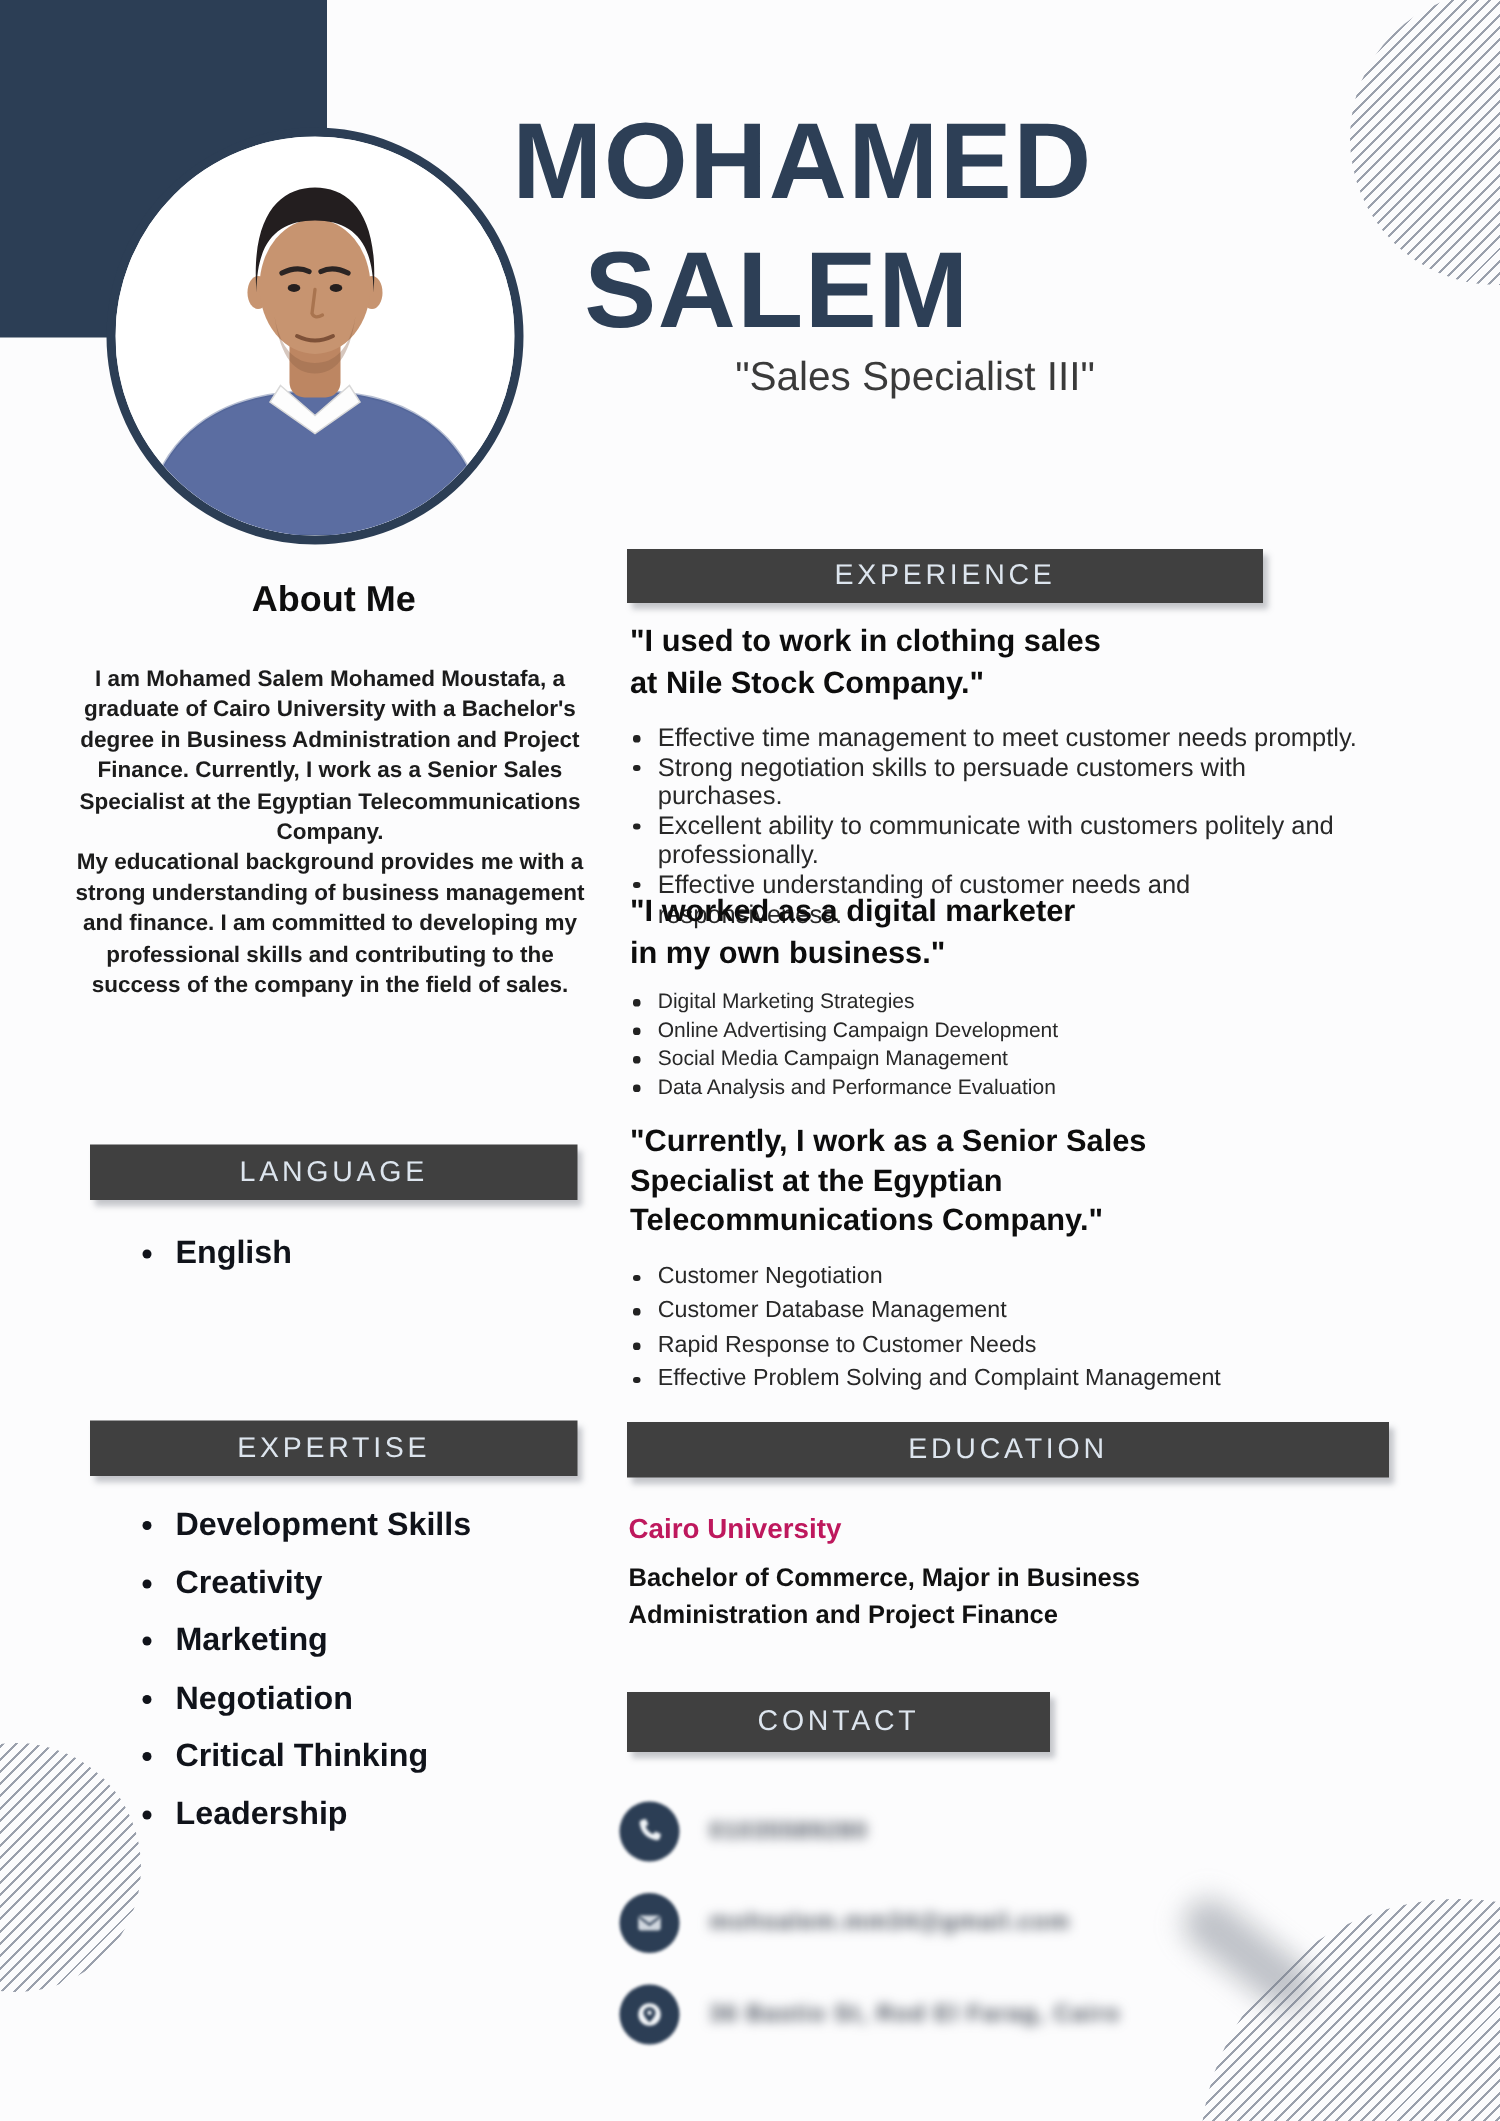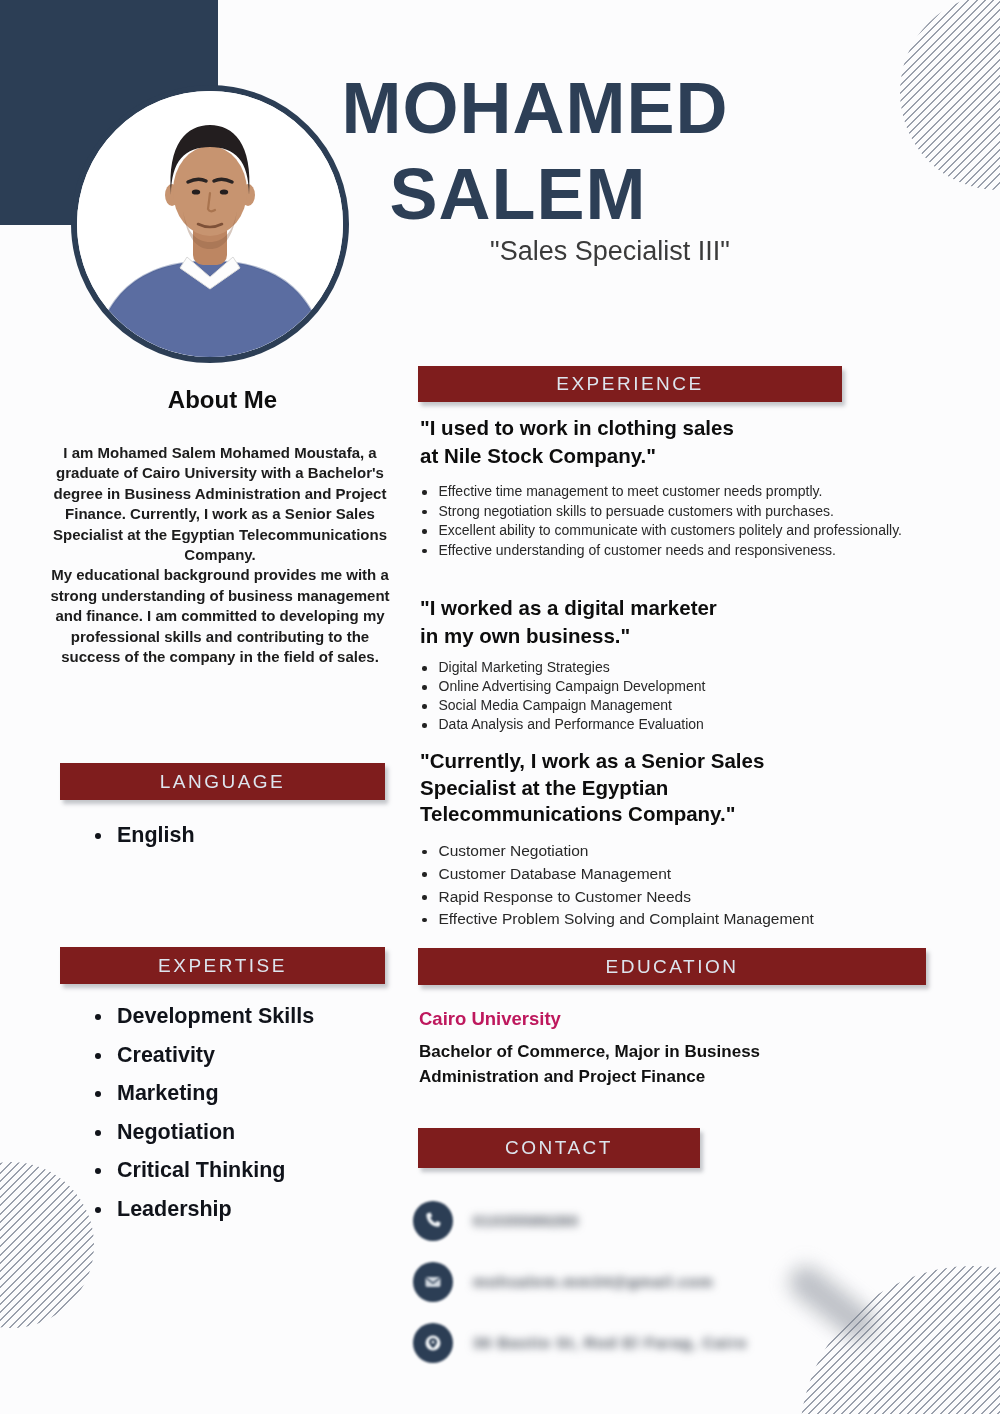--- a/index.html
+++ b/index.html
@@ -26,21 +26,21 @@
     border:6px solid #2c3e55;background:#fff;overflow:hidden;
   }
   .photo svg{display:block;}
   .name{position:absolute;text-align:center;font-weight:800;color:#2d3f56;line-height:1;letter-spacing:1px;font-size:72px;}
   .name.l1{left:285px;top:72px;width:500px;}
   .name.l2{left:268px;top:158px;width:500px;}
   .subtitle{position:absolute;left:360px;top:236px;width:500px;text-align:center;
     font-size:27px;color:#3a3a3a;font-weight:400;}
   
   .banner{
-    position:absolute;background:#7f1d1d;color:#dde5ee;display:flex;align-items:center;justify-content:center;
+    position:absolute;background:#404040;color:#dde5ee;display:flex;align-items:center;justify-content:center;
     font-size:19px;letter-spacing:2.5px;font-weight:400;
     box-shadow:3px 4px 4px rgba(90,95,105,.35);
   }
   .banner.experience{left:418px;top:366px;width:424px;height:36px;}
   .banner.language{left:60px;top:763px;width:325px;height:37px;}
   .banner.expertise{left:60px;top:947px;width:325px;height:37px;}
   .banner.education{left:418px;top:948px;width:508px;height:37px;}
   .banner.contact{left:418px;top:1128px;width:282px;height:40px;}
   
   .about-heading{position:absolute;left:60px;top:386px;width:325px;text-align:center;
@@ -52,21 +52,21 @@
   .big-list.language-list{left:95px;top:824px;}
   .big-list.expertise-list{left:95px;top:1005px;}
   .big-li{display:flex;align-items:flex-start;font-size:21.5px;font-weight:800;color:#10131a;line-height:23.5px;}
   .big-li .dot{width:6px;height:6px;border-radius:50%;background:#10131a;margin:9px 16px 0 0;flex:none;}
   
   .job-title{position:absolute;left:420px;font-size:20.5px;font-weight:800;color:#0d0d0d;line-height:27.5px;}
   .job-title.j3{line-height:26.5px;}
   .bullets{position:absolute;left:422px;width:486px;display:flex;flex-direction:column;}
   .li{display:flex;align-items:flex-start;color:#282828;}
   .li .dot{width:4.5px;height:4.5px;border-radius:50%;background:#222;flex:none;margin:8px 12px 0 0;}
-  .bullets.b1{top:482px;}  .bullets.b1 .li{font-size:14px;line-height:19.6px;}
+  .bullets.b1{top:482px;}  .bullets.b1 .li{font-size:17px;line-height:19.6px;}
   .bullets.b2{top:658px;}  .bullets.b2 .li{font-size:14px;line-height:19px;}
   .bullets.b3{top:840px;}  .bullets.b3 .li{font-size:15.5px;line-height:22.8px;}
   .bullets.b3 .li .dot{margin-top:9.5px;}
   .jt1{top:414px;} .jt2{top:594px;} .jt3{top:748px;}
   
   .edu-school{position:absolute;left:419px;top:1008px;font-size:18.5px;font-weight:800;color:#be185d;}
   .edu-degree{position:absolute;left:419px;top:1040px;width:420px;font-size:17px;line-height:24.5px;font-weight:800;color:#111;}
   
   .contact-row{position:absolute;left:413px;display:flex;align-items:center;gap:20px;height:42px;}
   .c1{top:1200px;} .c2{top:1261px;} .c3{top:1322px;}

